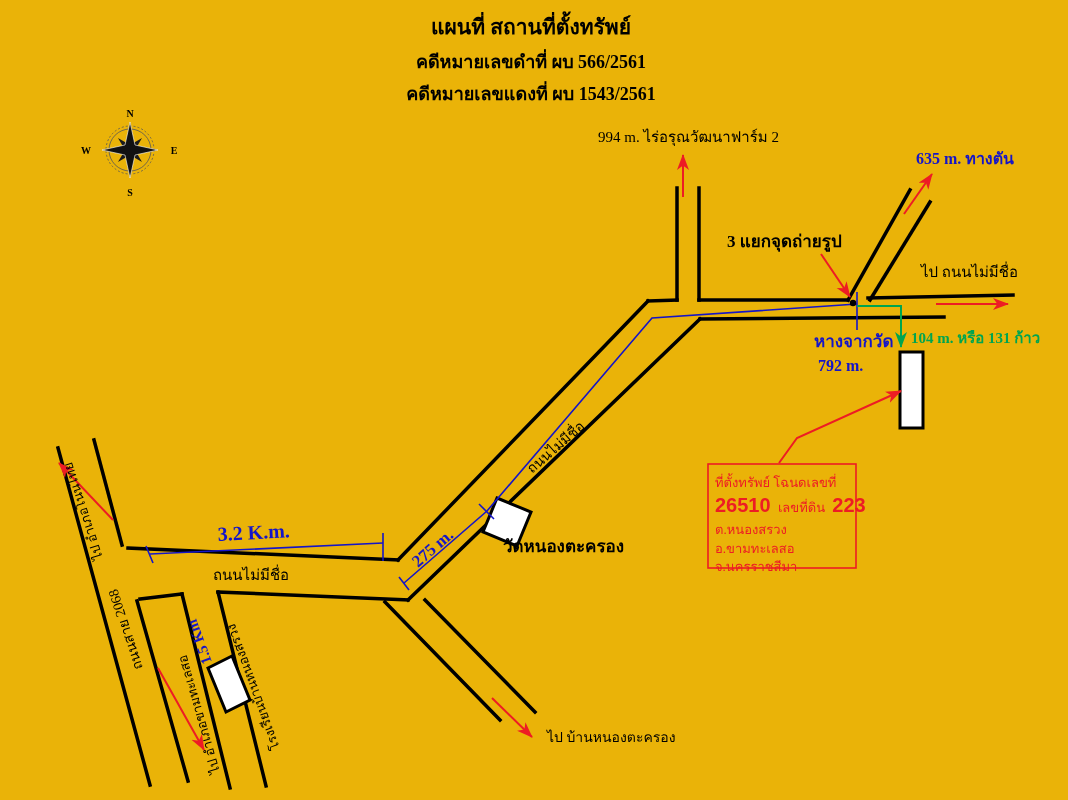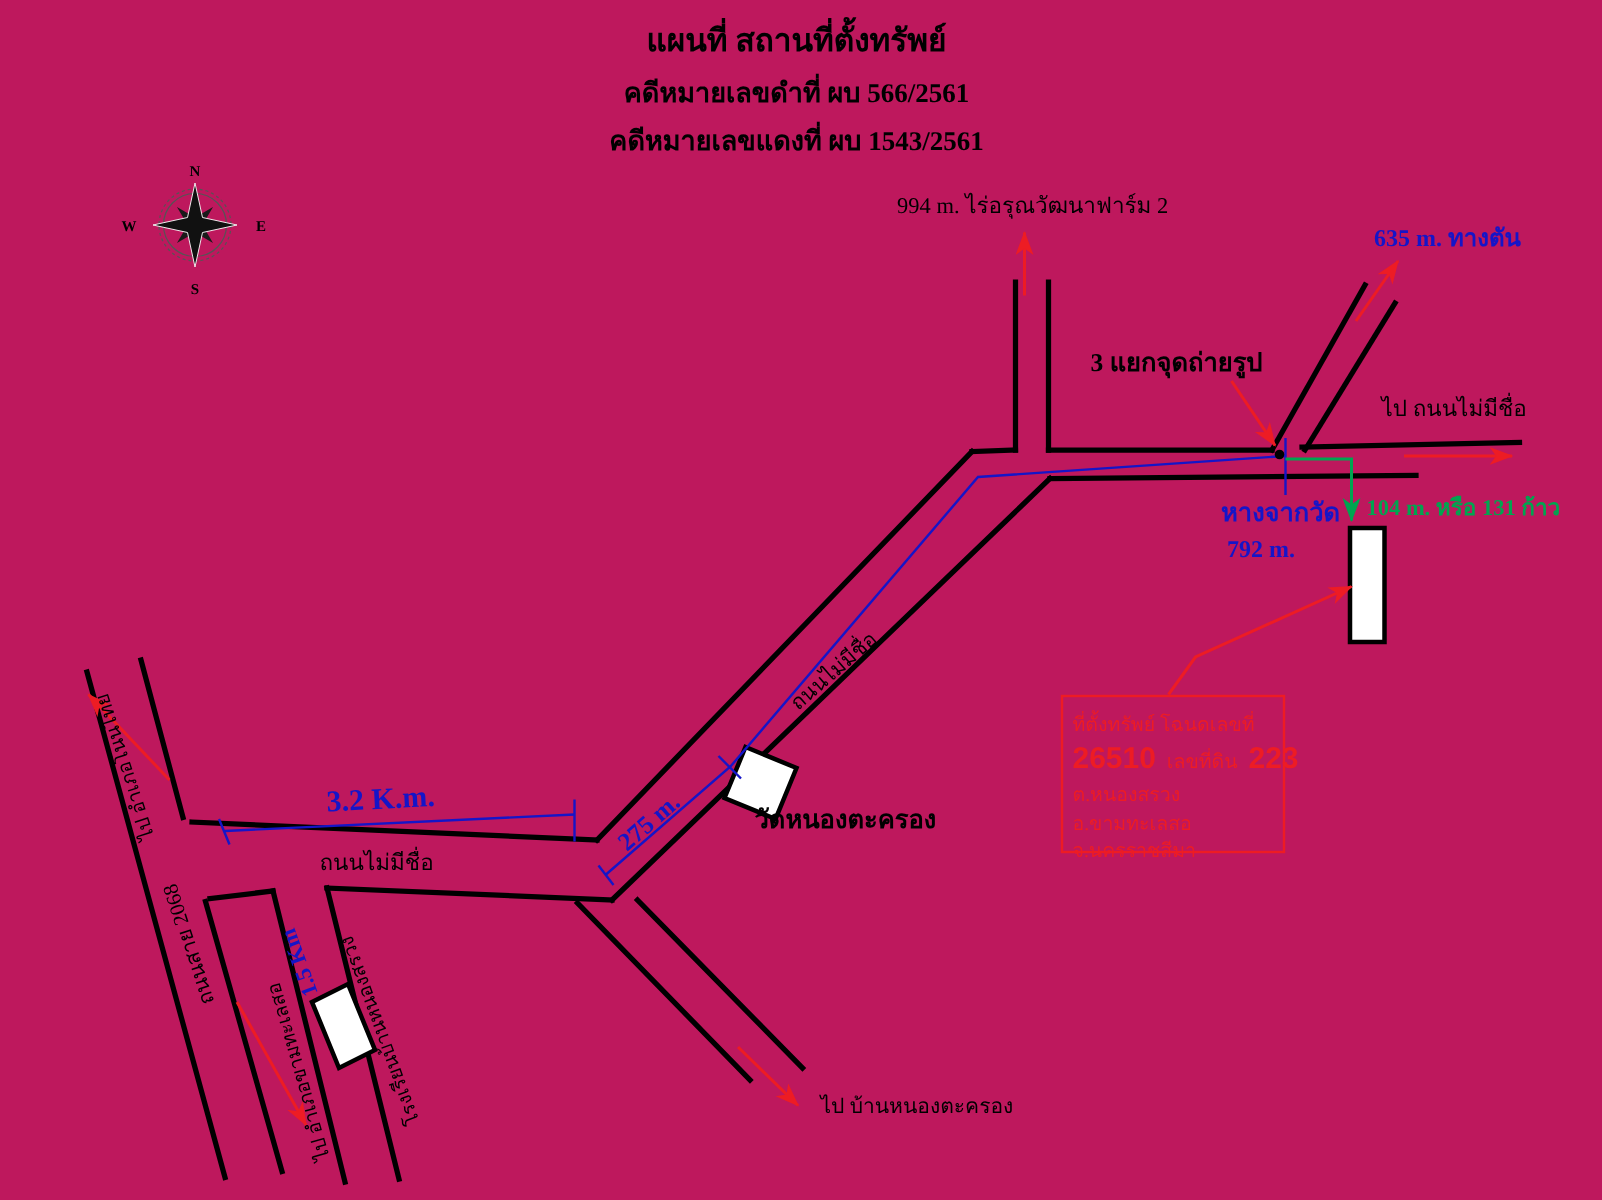--- a/index.html
+++ b/index.html
@@ -1,16 +1,16 @@
 <!DOCTYPE html>
 <html><head>
 <meta charset="utf-8">
 <style>
   html,body{margin:0;padding:0;background:#ffffff;}
-  .page{position:relative;width:1068px;height:800px;background:#be185d;overflow:hidden;
+  .page{position:relative;width:1068px;height:800px;background:#eab308;overflow:hidden;
         font-family:"Liberation Serif","DejaVu Serif",serif;}
   svg{position:absolute;left:0;top:0;}
   .road{stroke:#000000;stroke-width:3.5;fill:none;stroke-linecap:square;}
   .bld{fill:#ffffff;stroke:#000000;stroke-width:3;}
   .blue-l{stroke:#1515c8;stroke-width:1.6;fill:none;}
   .red-l{stroke:#ed1c24;stroke-width:2;fill:none;}
   .green-l{stroke:#00a550;stroke-width:2;fill:none;}
   .t{font-family:"Liberation Serif","DejaVu Serif",serif;fill:#000000;}
   .tb{font-weight:bold;}
   .blue-t{fill:#1515c8;font-weight:bold;}

